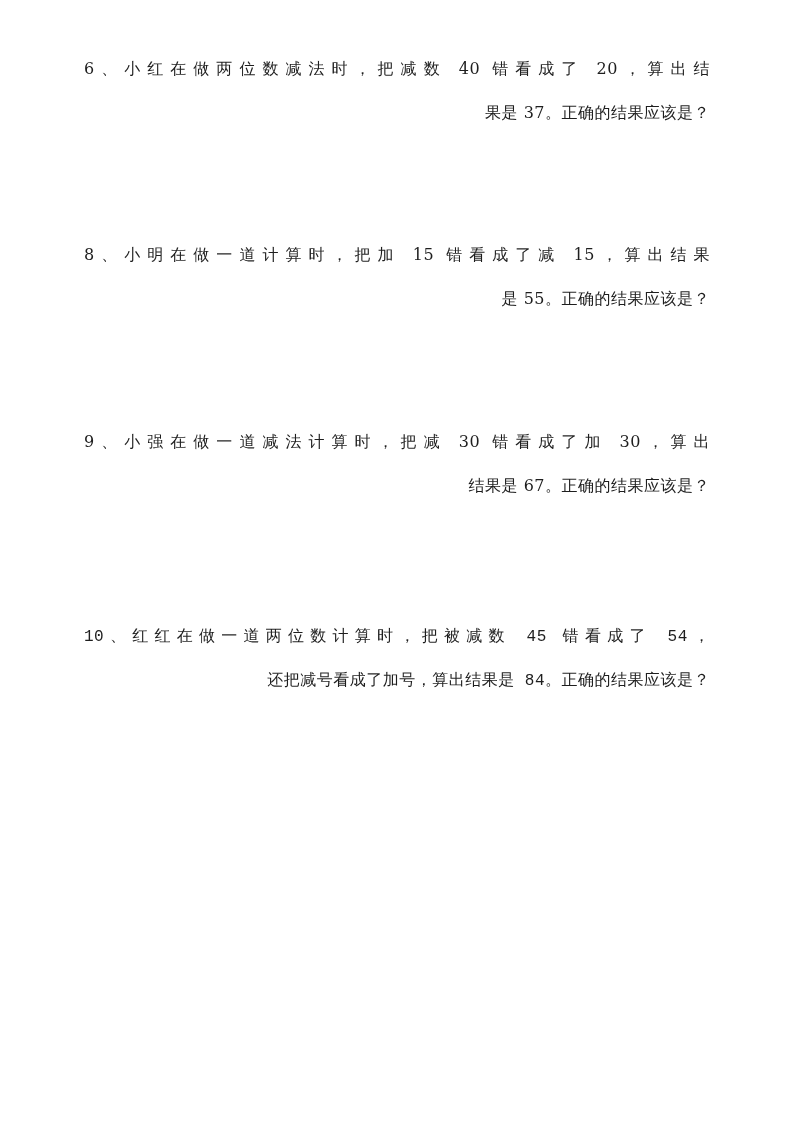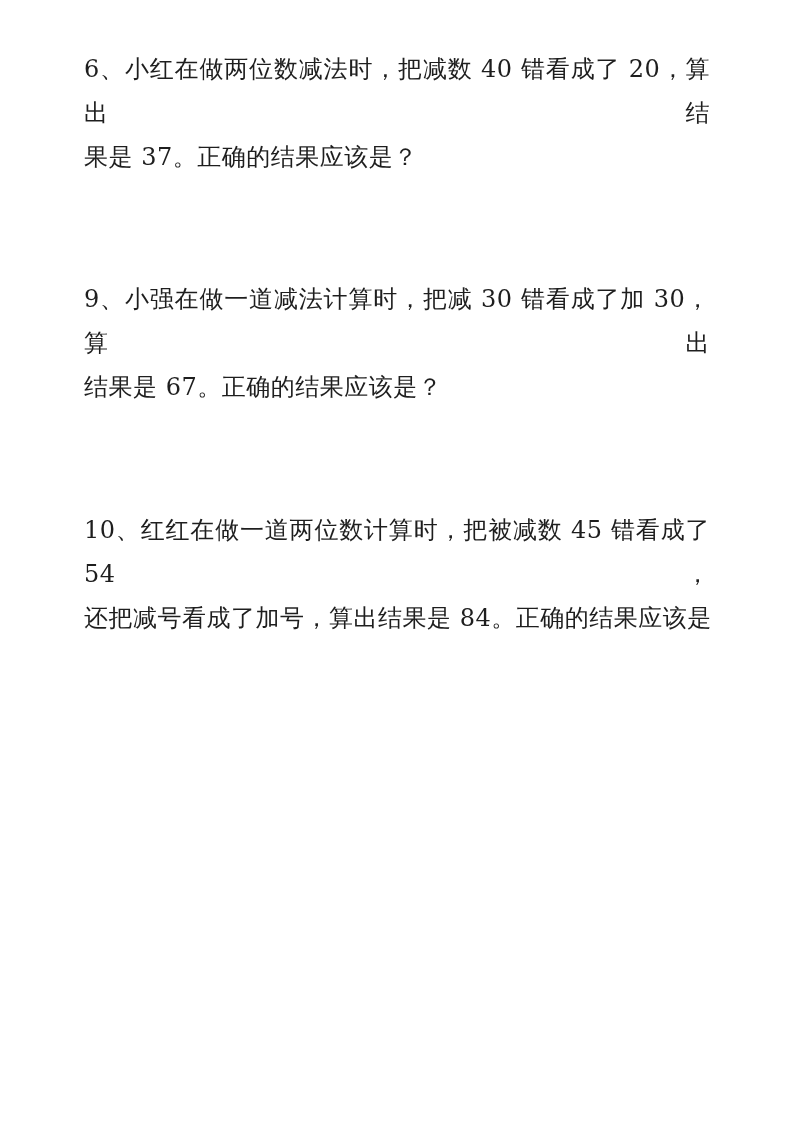--- a/index.html
+++ b/index.html
@@ -15,52 +15,57 @@
   .page {
     box-sizing: border-box;
     width: 793px;
     height: 1122px;
     padding: 47px 83px 0 84px;
     background: #ffffff;
     font-family: "DejaVu Serif", "Liberation Serif", serif;
     color: #1e1e1e;
   }
   .problem {
-    font-size: 24px;
+    font-size: 16px;
     line-height: 44px;
     letter-spacing: 0.5px;
   }
   
   .problem:nth-of-type(1) { margin-bottom: 98px; }
   .problem:nth-of-type(2) { margin-bottom: 99px; }
   .problem:nth-of-type(3) { margin-bottom: 107px; }
   .problem:nth-of-type(4) { margin-bottom: 94px; font-family: Liberation Mono, monospace; }
   .problem:nth-of-type(5) { margin-bottom: 0; font-weight: bold; }
 
   .line {
     white-space: nowrap;
     overflow: hidden;
+    text-align: right;
   }
   .line-justify {
     white-space: normal;
     text-align: justify;
     text-align-last: justify;
   }
 </style>
 </head>
 <body>
 
 <div class="page">
 
   <div class="problem">
     <div class="line line-justify">6、小红在做两位数减法时，把减数 40 错看成了 20，算出结</div>
     <div class="line">果是 37。正确的结果应该是？</div>
   </div>
 
 
+  <div class="problem">
+    <div class="line line-justify">8、小明在做一道计算时，把加 15 错看成了减 15，算出结果</div>
+    <div class="line">是 55。正确的结果应该是？</div>
+  </div>
 
   <div class="problem">
     <div class="line line-justify">9、小强在做一道减法计算时，把减 30 错看成了加 30，算出</div>
     <div class="line">结果是 67。正确的结果应该是？</div>
   </div>
 
   <div class="problem">
     <div class="line line-justify">10、红红在做一道两位数计算时，把被减数 45 错看成了 54，</div>
     <div class="line">还把减号看成了加号，算出结果是 84。正确的结果应该是？</div>
   </div>

